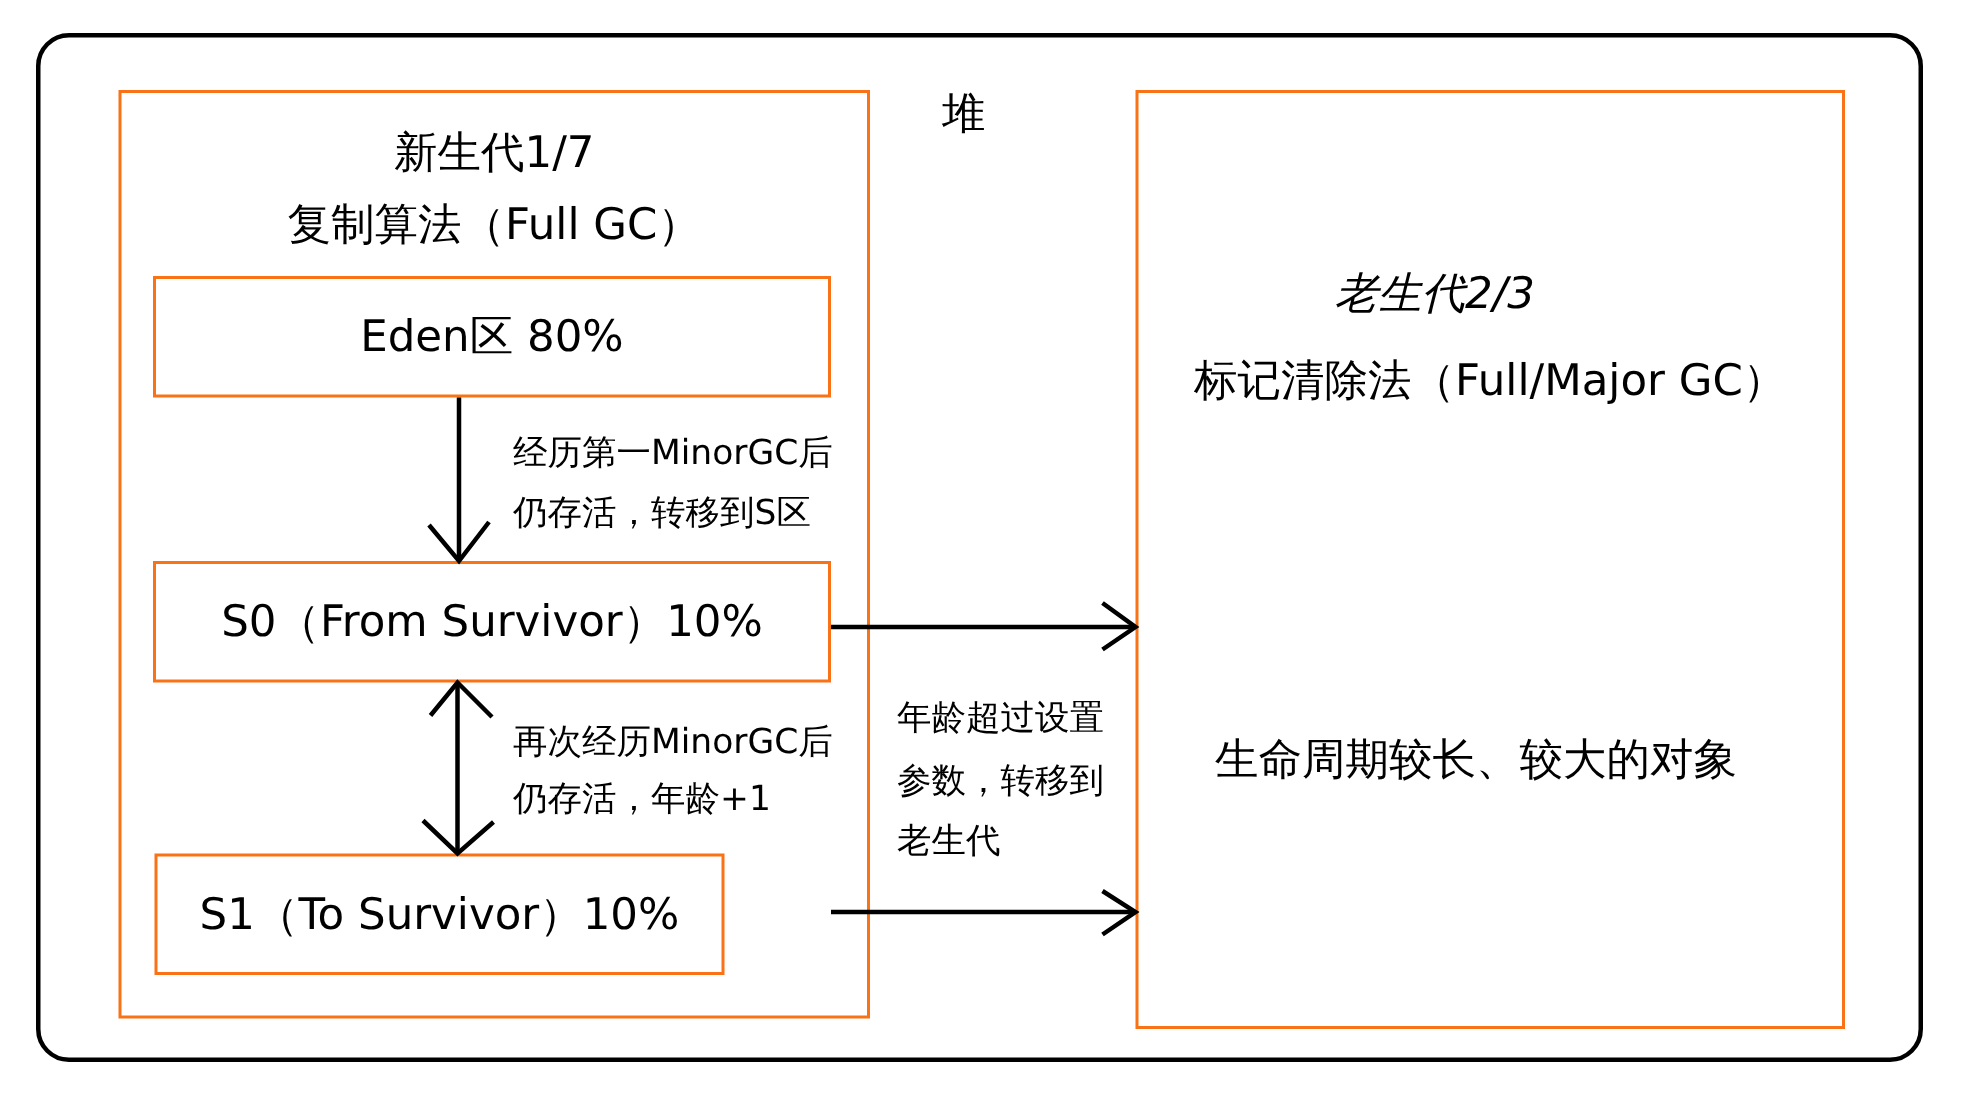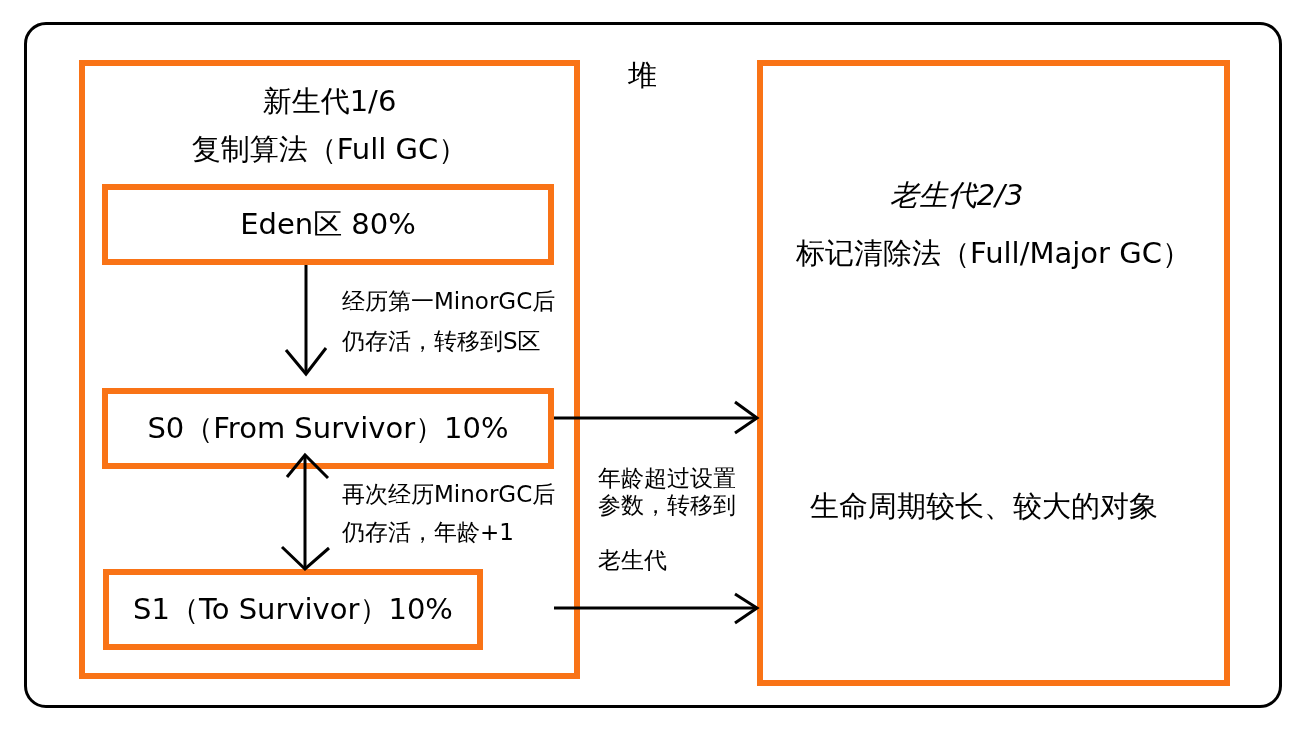--- a/index.html
+++ b/index.html
@@ -1,41 +1,41 @@
 <!DOCTYPE html>
 <html><head>
 <meta charset="utf-8">
 <style>
   html, body { margin:0; padding:0; background:#ffffff; }
   body { width:1311px; height:736px; position:relative; overflow:hidden;
          font-family:"DejaVu Sans", "Liberation Sans", sans-serif; color:#000; }
   .abs { position:absolute; }
   .heap { left:24px; top:22px; width:1258px; height:686px; border:3px solid #000;
           border-radius:22px; box-sizing:border-box; }
-  .box { position:absolute; border:6px solid #f97316; box-sizing:border-box; background:#fff; }
+  .box { position:absolute; border:2px solid #f97316; box-sizing:border-box; background:#fff; }
   .young { left:79px; top:60px; width:501px; height:619px; }
   .old { left:757px; top:60px; width:473px; height:626px; }
   .eden { left:102px; top:184px; width:452px; height:81px; }
-  .s0 { left:102px; top:374px; width:452px; height:81px;margin-top:14px; }
+  .s0 { left:102px; top:374px; width:452px; height:81px; }
   .s1 { left:103px; top:569px; width:380px; height:81px; }
   .lbl { position:absolute; white-space:nowrap; text-align:center; }
   .t-big { font-size:29px; }
   .t-mid { font-size:23px; }
   .box .inner { position:absolute; left:0; right:0; top:0; bottom:0; display:flex;
                 align-items:center; justify-content:center; font-size:29px; white-space:nowrap; }
   svg.arrows { position:absolute; left:0; top:0; }
 </style>
 </head>
 <body>
 
 <div class="heap abs"></div>
 <div class="lbl t-big" style="left:628px; top:56px;">堆</div>
 
 <div class="box young"></div>
-<div class="lbl t-big" style="left:79px; width:501px; top:82px;">新生代1/6</div>
+<div class="lbl t-big" style="left:79px; width:501px; top:82px;">新生代1/7</div>
 <div class="lbl t-big" style="left:79px; width:501px; top:130px;">复制算法（Full GC）</div>
 
 <div class="box eden">
   <div class="inner">Eden区 80%</div>
 </div>
 <div class="box s0">
   <div class="inner">S0（From Survivor）10%</div>
 </div>
 <div class="box s1">
   <div class="inner">S1（To Survivor）10%</div>
@@ -44,21 +44,21 @@
 <div class="box old"></div>
 <div class="lbl t-big" style="left:757px; width:399px; top:176px;font-style:italic;">老生代2/3</div>
 <div class="lbl t-big" style="left:757px; width:473px; top:234px;">标记清除法（Full/Major GC）</div>
 <div class="lbl t-big" style="left:810px; top:487px;">生命周期较长、较大的对象</div>
 
 <div class="lbl t-mid" style="left:342px; top:286px; text-align:left;">经历第一MinorGC后</div>
 <div class="lbl t-mid" style="left:342px; top:326px; text-align:left;">仍存活，转移到S区</div>
 <div class="lbl t-mid" style="left:342px; top:479px; text-align:right;">再次经历MinorGC后</div>
 <div class="lbl t-mid" style="left:342px; top:517px; text-align:left;">仍存活，年龄+1</div>
 <div class="lbl t-mid" style="left:598px; top:463px; text-align:left;">年龄超过设置</div>
-<div class="lbl t-mid" style="left:598px; top:490px; text-align:center;">参数，转移到</div>
+<div class="lbl t-mid" style="left:598px; top:505px; text-align:center;">参数，转移到</div>
 <div class="lbl t-mid" style="left:598px; top:545px; text-align:left;">老生代</div>
 
 <svg class="arrows" width="1311" height="736">
   <g stroke="#000" stroke-width="3" fill="none" stroke-linecap="butt">
     <g>
       <line x1="306" y1="265" x2="306" y2="374"></line>
       <polyline points="286,350 306,374 326,348"></polyline>
     </g>
     <g>
       <line x1="305" y1="455" x2="305" y2="569"></line>

